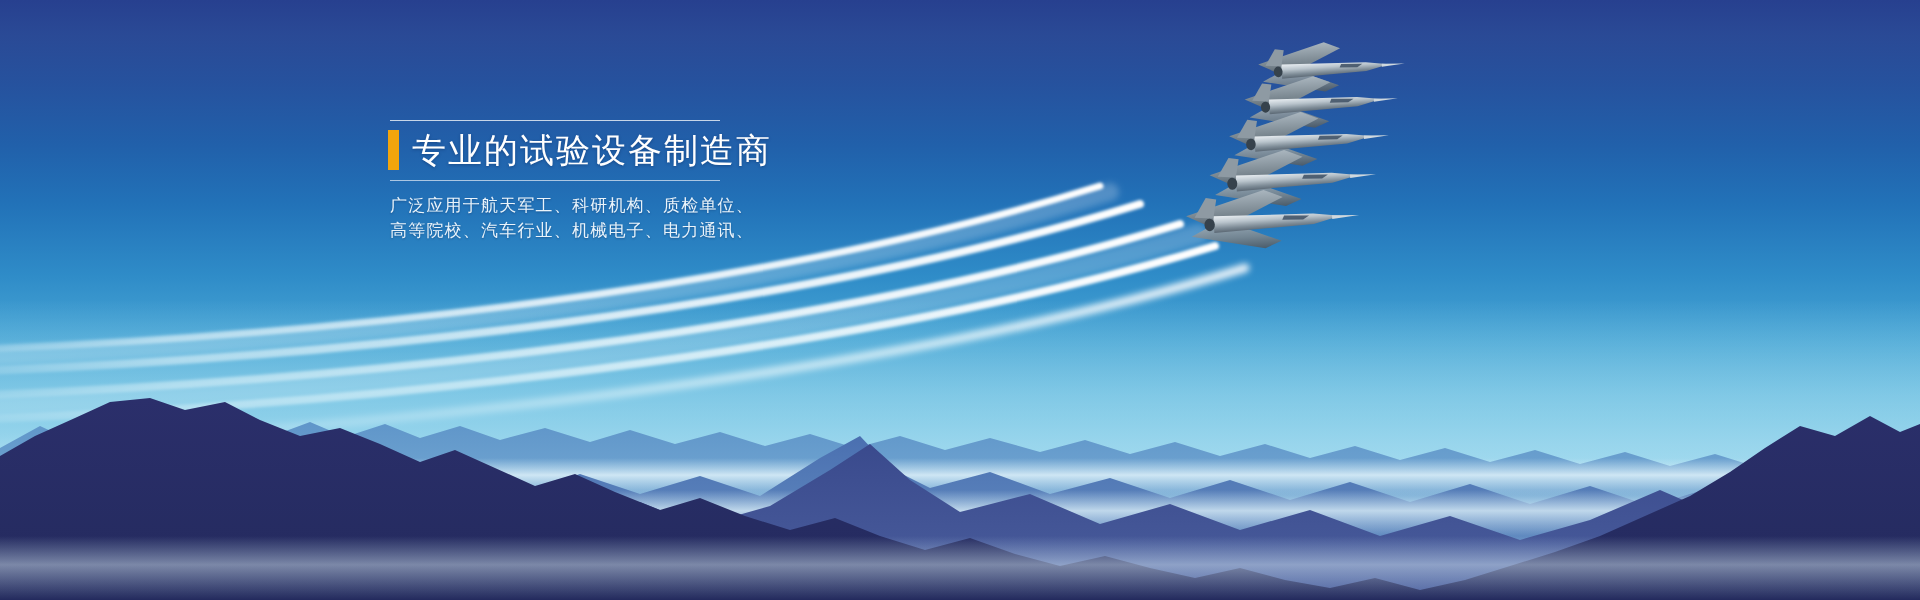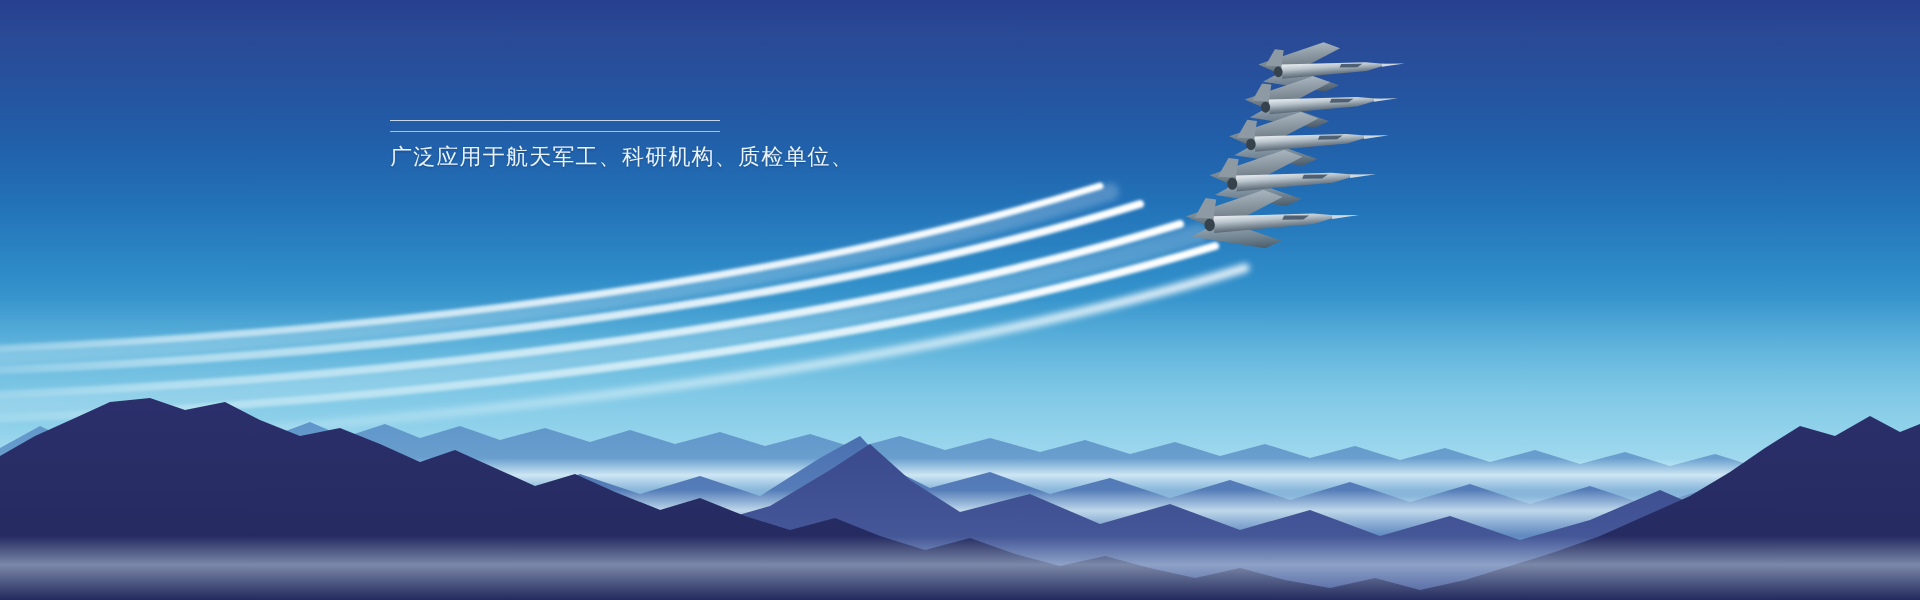--- a/index.html
+++ b/index.html
@@ -106,21 +106,21 @@
     width: 330px;
     height: 1px;
     background: rgba(255,255,255,0.62);
     margin-top: 10px;
     margin-left: 2px;
   }
   .subtitle {
     margin-top: 12px;
     margin-left: 2px;
     color: #eaf4fb;
-    font-size: 22px;
+    font-size: 17px;
     line-height: 25px;
     letter-spacing: 1.2px;
     text-shadow: 0 1px 2px rgba(12,40,90,0.4);
   }
   .subtitle div { white-space: nowrap; }
 </style>
 </head>
 <body>
 
 <div class="banner">
@@ -261,21 +261,26 @@
          L1105,216 L1150,228 L1195,238 L1240,228 L1285,240 L1330,248 L1375,238 L1420,250
          L1465,240 L1510,226 L1555,212 L1600,196 L1645,176 L1690,156 L1730,132 L1765,108
          L1800,86 L1835,96 L1870,76 L1900,92 L1920,84 L1920,260 L0,260 Z"></path>
 
     <rect x="0" y="196" width="1920" height="64" fill="url(#mist)" opacity="0.55"></rect>
   </svg>
 
   <div class="text-block">
     <div class="rule-top"></div>
 
+    <div class="headline-row">
+      <div class="accent-bar"></div>
+      <div class="headline">专业的试验设备制造商</div>
+    </div>
 
     <div class="rule-bottom"></div>
 
     <div class="subtitle">
       <div>广泛应用于航天军工、科研机构、质检单位、</div>
+      <div>高等院校、汽车行业、机械电子、电力通讯、</div>
     </div>
   </div>
 
 </div>
 
 </body></html>

